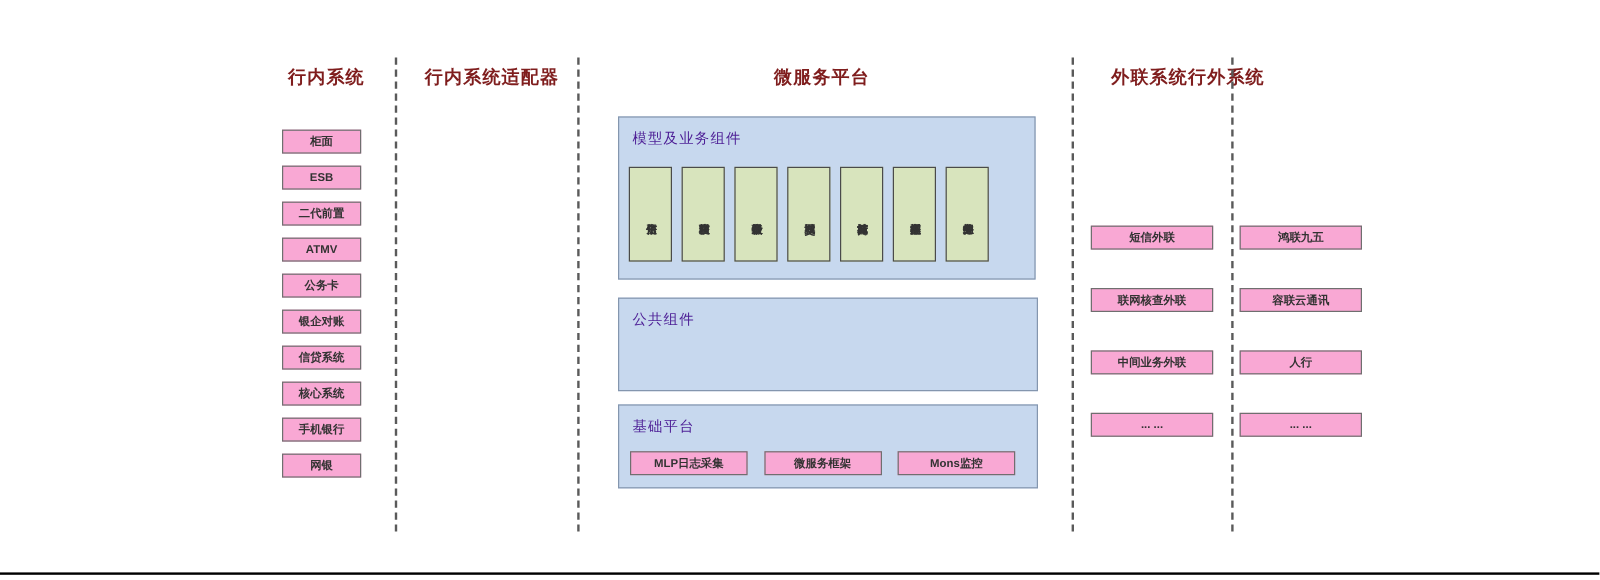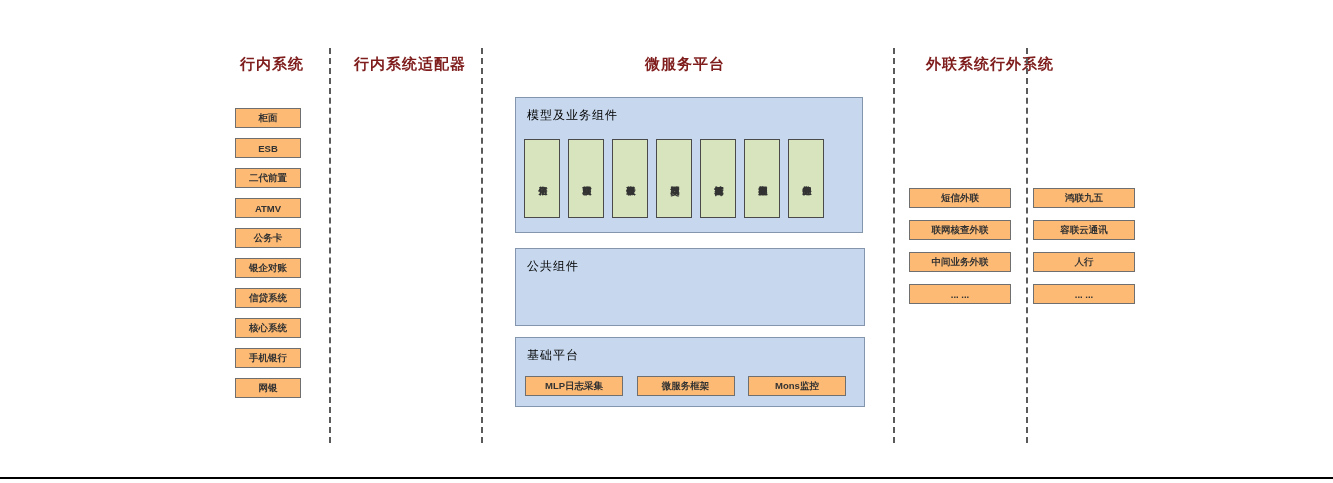--- a/index.html
+++ b/index.html
@@ -30,44 +30,44 @@
     height: 395px;
     width: 0;
     border-left: 2px dashed #5a5a5a;
   }
   .gcol {
     position: absolute;
     display: flex;
     flex-direction: column;
   }
   .gbox {
-    background: #fdba74;
+    background: #f9a8d4;
     border: 1px solid #6f6f6f;
     height: 20px;
     display: flex;
     align-items: center;
     justify-content: center;
     font-size: 9.5px;
     font-weight: bold;
     color: #333333;
     white-space: nowrap;
   }
   .gcol.pitch30 { gap: 10px; }
-  .gcol.pitch36 { gap: 12px; }
+  .gcol.pitch36 { gap: 32px; }
   .panel {
     position: absolute;
     background: #c7d8ee;
     border: 1px solid #8496ae;
   }
   .panel-label {
     position: absolute;
     left: 11px;
     top: 9px;
     font-size: 12px;
-    color: #000000;
+    color: #4c1d95;
     letter-spacing: 1px;
   }
   .vitems {
     position: absolute;
     left: 8px;
     top: 41px;
     display: flex;
     gap: 8px;
   }
   .vbox {

